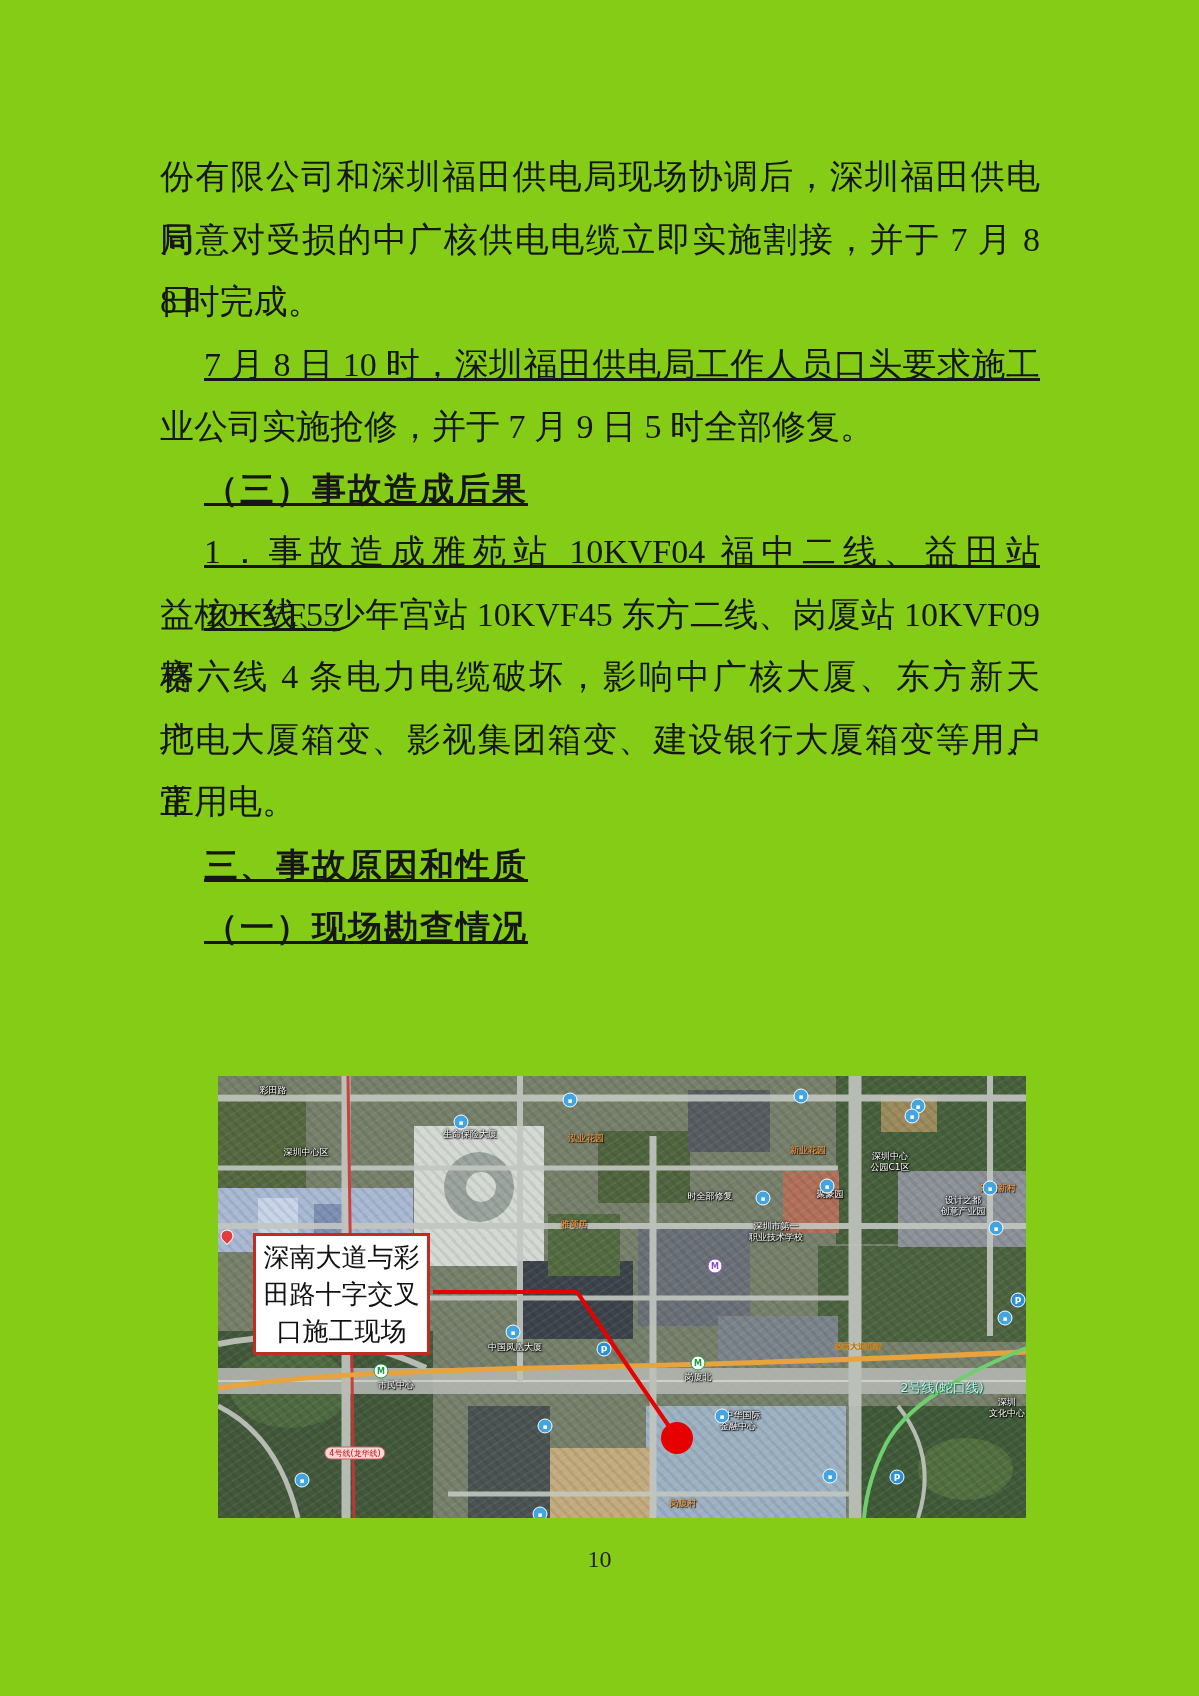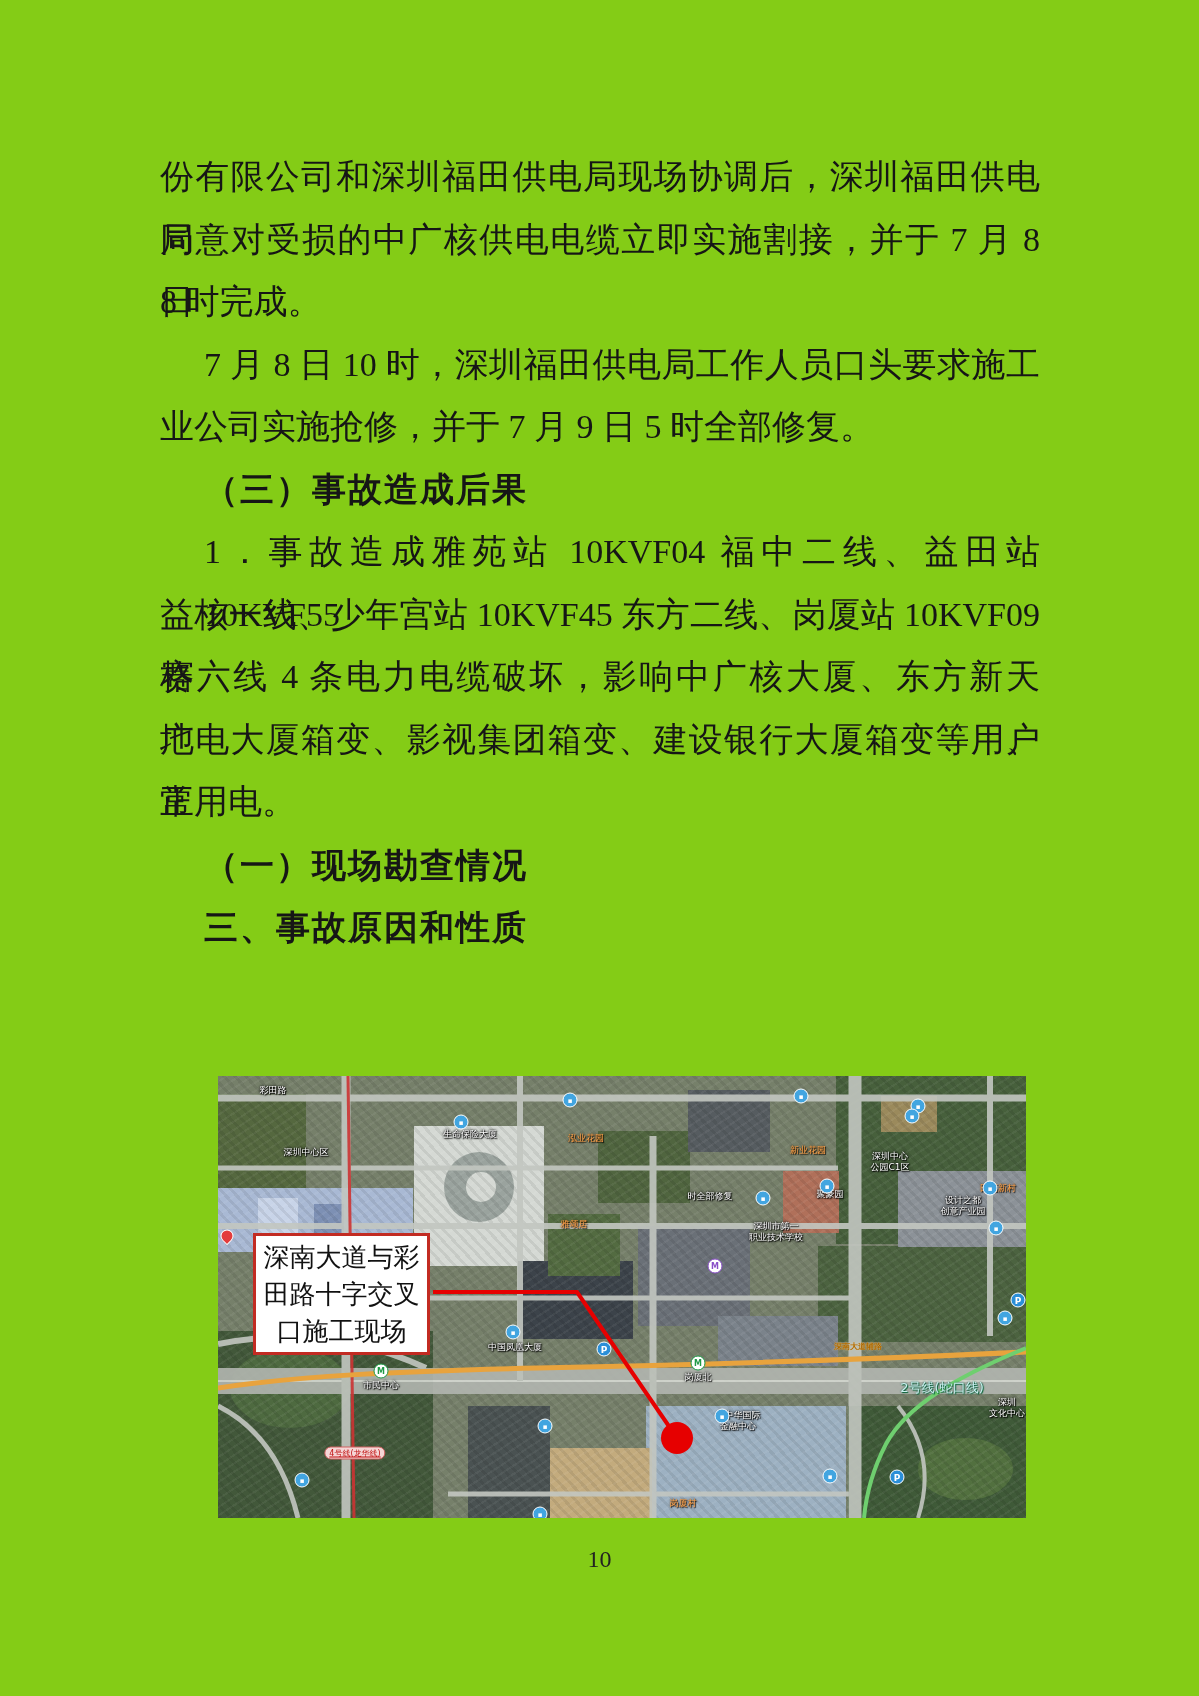--- a/index.html
+++ b/index.html
@@ -4,21 +4,21 @@
 <style>
   html,body{margin:0;padding:0;background:#888;}
   .page{position:relative;width:1199px;height:1696px;background:#84cc16;margin:0 auto;overflow:hidden;}
 
   
   .textblock{position:absolute;left:160px;top:146px;width:880px;}
   .tl{height:62.5px;line-height:62.5px;font-size:34px;color:#161616;white-space:nowrap;}
   .tl.body{font-family:"Liberation Serif","DejaVu Serif",serif;}
   .tl.heading-serif{font-family:"Liberation Serif","DejaVu Serif",serif;font-weight:bold;letter-spacing:2px;}
   .tl.heading-sans{font-family:"Liberation Sans","DejaVu Sans",sans-serif;font-weight:bold;letter-spacing:2px;}
-  .tl.ind{padding-left:44px;}
+  .tl.ind{padding-left:44px;text-decoration:underline;}
   .tl.just{white-space:normal;text-align:justify;text-align-last:justify;}
 
   
   .map{position:absolute;left:218px;top:1076px;width:808px;height:442px;background:#76806a;overflow:hidden;}
   .map .base{position:absolute;inset:0;z-index:0;}
   .patch{position:absolute;}
   .map::after{content:"";position:absolute;inset:0;z-index:1;pointer-events:none;
     background:
       repeating-linear-gradient(47deg, rgba(0,0,0,.07) 0 3px, rgba(0,0,0,0) 3px 8px),
       repeating-linear-gradient(-33deg, rgba(255,255,255,.05) 0 2px, rgba(255,255,255,0) 2px 7px);}
@@ -59,22 +59,22 @@
       <div class="tl body just">同意对受损的中广核供电电缆立即实施割接，并于 7 月 8 日</div>
       <div class="tl body">8 时完成。</div>
       <div class="tl body ind just">7 月 8 日 10 时，深圳福田供电局工作人员口头要求施工</div>
       <div class="tl body">业公司实施抢修，并于 7 月 9 日 5 时全部修复。</div>
       <div class="tl heading-serif ind">（三）事故造成后果</div>
       <div class="tl body ind just">1．事故造成雅苑站 10KVF04 福中二线、益田站 10KVF55</div>
       <div class="tl body just">益核一线、少年宫站 10KVF45 东方二线、岗厦站 10KVF09 赛</div>
       <div class="tl body just">格六线 4 条电力电缆破坏，影响中广核大厦、东方新天地、</div>
       <div class="tl body just">广电大厦箱变、影视集团箱变、建设银行大厦箱变等用户正</div>
       <div class="tl body">常用电。</div>
+      <div class="tl heading-sans ind">三、事故原因和性质</div>
       <div class="tl heading-sans ind">（一）现场勘查情况</div>
-      <div class="tl heading-sans ind">三、事故原因和性质</div>
     </div>
 
   <div class="map">
     <div class="base">
         <div class="patch" style="left: 0px; top: 18px; width: 88px; height: 135px; background: rgb(85, 104, 63); border-radius: 0px;"></div>
         <div class="patch" style="left: 0px; top: 112px; width: 195px; height: 64px; background: rgb(169, 185, 212); border-radius: 0px;"></div>
         <div class="patch" style="left: 40px; top: 122px; width: 40px; height: 40px; background: rgb(200, 212, 232); border-radius: 0px;"></div>
         <div class="patch" style="left: 96px; top: 128px; width: 30px; height: 34px; background: rgb(125, 144, 180); border-radius: 0px;"></div>
         <div class="patch" style="left: 196px; top: 50px; width: 130px; height: 140px; background: rgb(213, 217, 212); border-radius: 0px;"></div>
         <div class="patch" style="left: 226px; top: 76px; width: 70px; height: 70px; background: rgb(154, 163, 158); border-radius: 50%;"></div>
@@ -161,30 +161,30 @@
         <div>深圳市第一</div>
         <div>职业技术学校</div>
       </span>
       <span class="lab lab-white" style="left: 745px; top: 130px;">
         <div>设计之都</div>
         <div>创意产业园</div>
       </span>
       <span class="lab lab-orange" style="left: 780px; top: 112px;">
         <div>田面新村</div>
       </span>
-      <span class="lab lab-white" style="left: 163px; top: 309px;">
+      <span class="lab lab-white" style="left: 178px; top: 309px;">
         <div>市民中心</div>
       </span>
       <span class="lab lab-white" style="left: 297px; top: 271px;">
         <div>中国凤凰大厦</div>
       </span>
       <span class="lab lab-white" style="left: 480px; top: 301px;">
         <div>岗厦北</div>
       </span>
-      <span class="lab lab-badge-red" style="left: 137px; top: 377px; text-decoration: underline;">
+      <span class="lab lab-badge-red" style="left: 137px; top: 377px;">
         <div>4号线(龙华线)</div>
       </span>
       <span class="lab lab-road-orange" style="left: 640px; top: 270px;">
         <div>深南大道辅路</div>
       </span>
       <span class="lab lab-cyan" style="left: 724px; top: 311px;">
         <div>2号线(蛇口线)</div>
       </span>
       <span class="lab lab-white" style="left: 520px; top: 345px;">
         <div>大中华国际</div>

